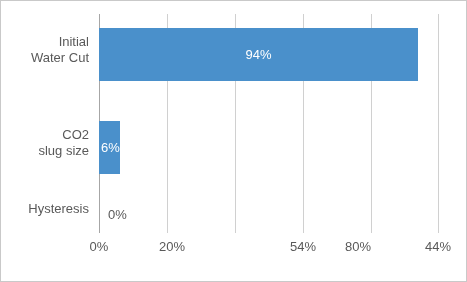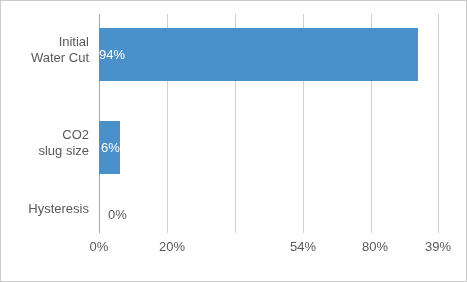--- a/index.html
+++ b/index.html
@@ -60,21 +60,21 @@
     top: 0;
     height: 53px;
     line-height: 53px;
     font-size: 13px;
     color: #ffffff;
     white-space: nowrap;
   }
   .bar-label.inside-center {
     left: 0;
     right: 0;
-    text-align: left;
+    text-align: center;
   }
   .bar-label.overflow {
     left: 2px;
     text-align: left;
   }
   .bar-label.zero {
     left: 9px;
     color: #595959;
     text-align: left;
   }
@@ -142,16 +142,16 @@
     <div>slug size</div>
   </div>
 
   <div class="cat-label" style="top:200px;">
     <div>Hysteresis</div>
   </div>
 
   <div class="tick-label" style="left:68px;">0%</div>
   <div class="tick-label" style="left:141px;">20%</div>
   <div class="tick-label" style="left:272px;">54%</div>
-  <div class="tick-label" style="left:344px;">80%</div>
-  <div class="tick-label" style="left:407px;">39%</div>
+  <div class="tick-label" style="left:327px;">80%</div>
+  <div class="tick-label" style="left:407px;">44%</div>
 
 </div>
 
 </body></html>

